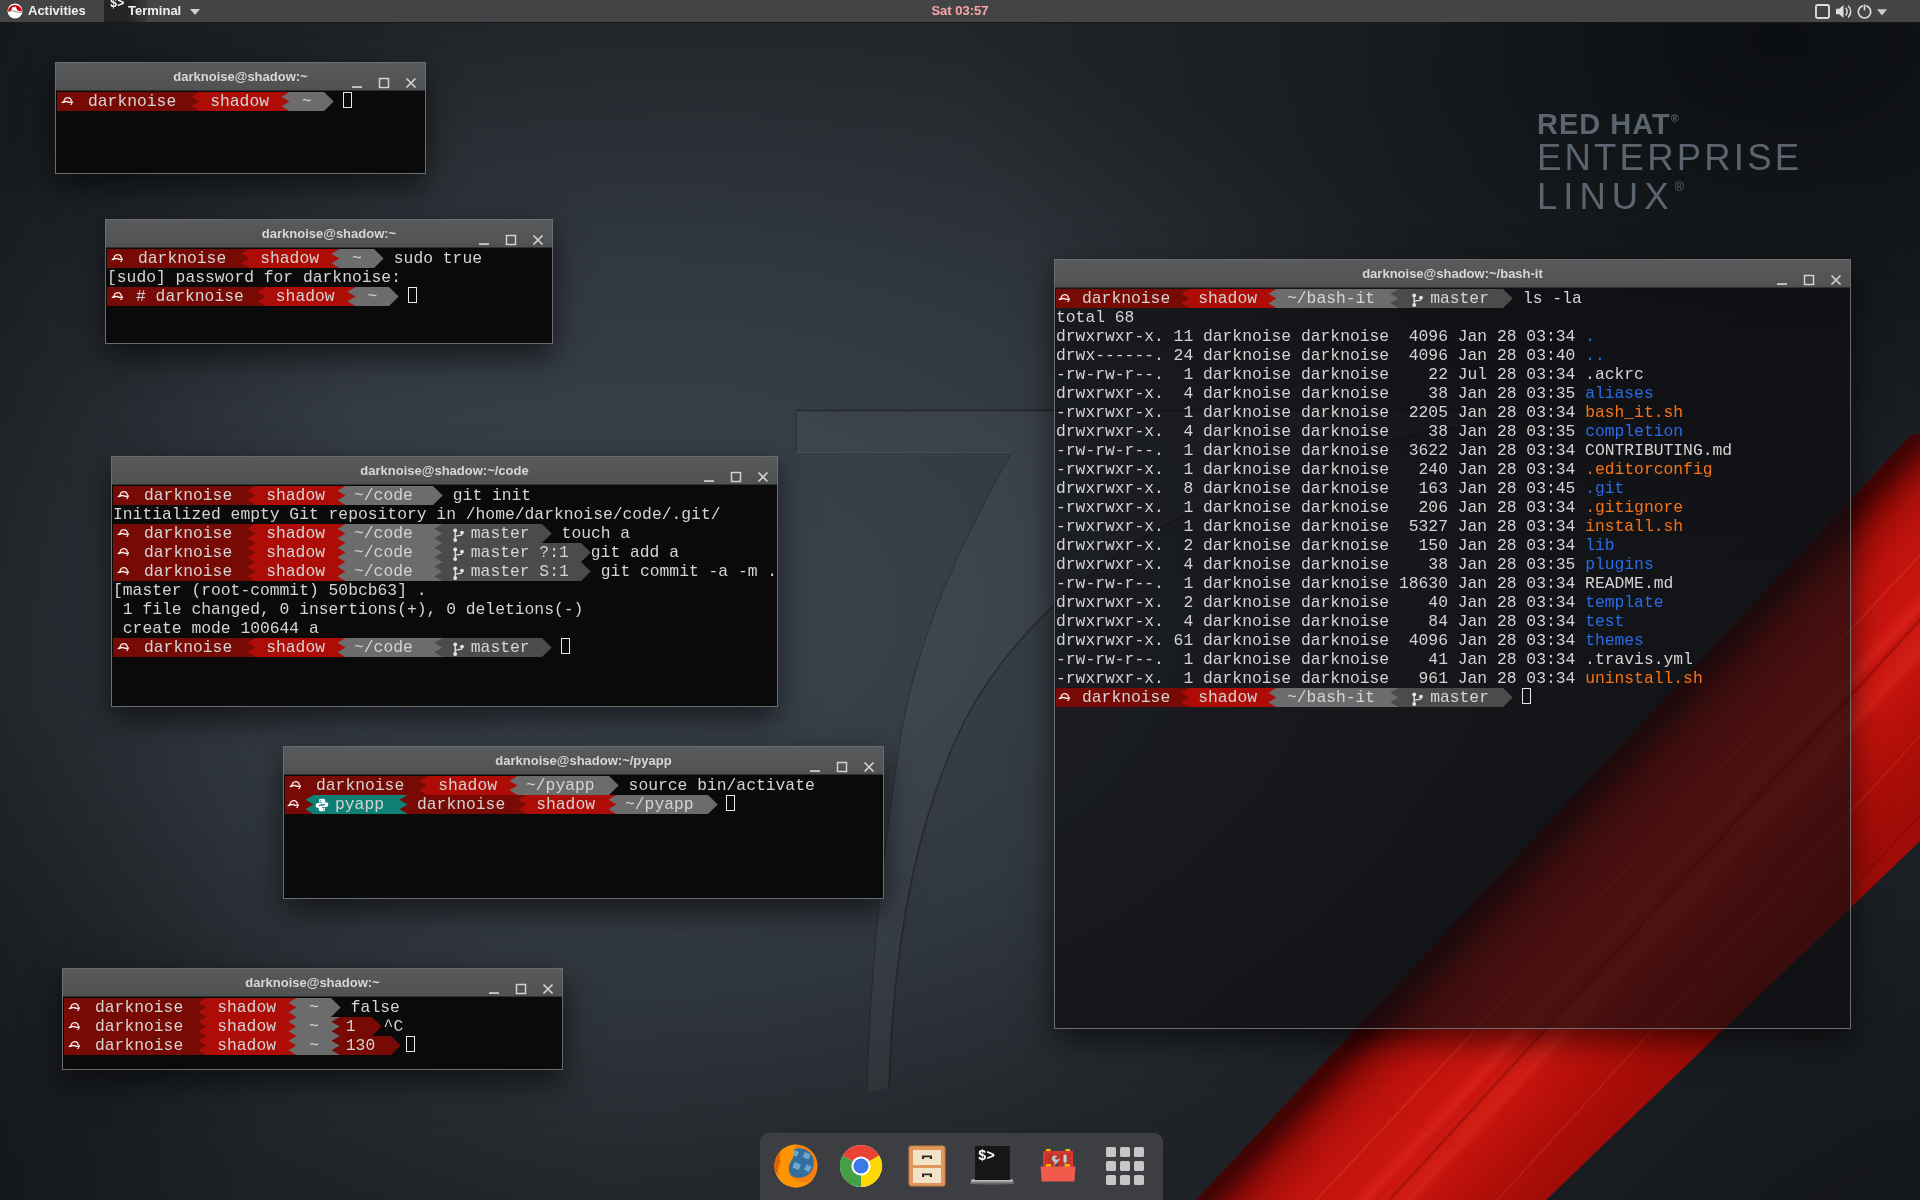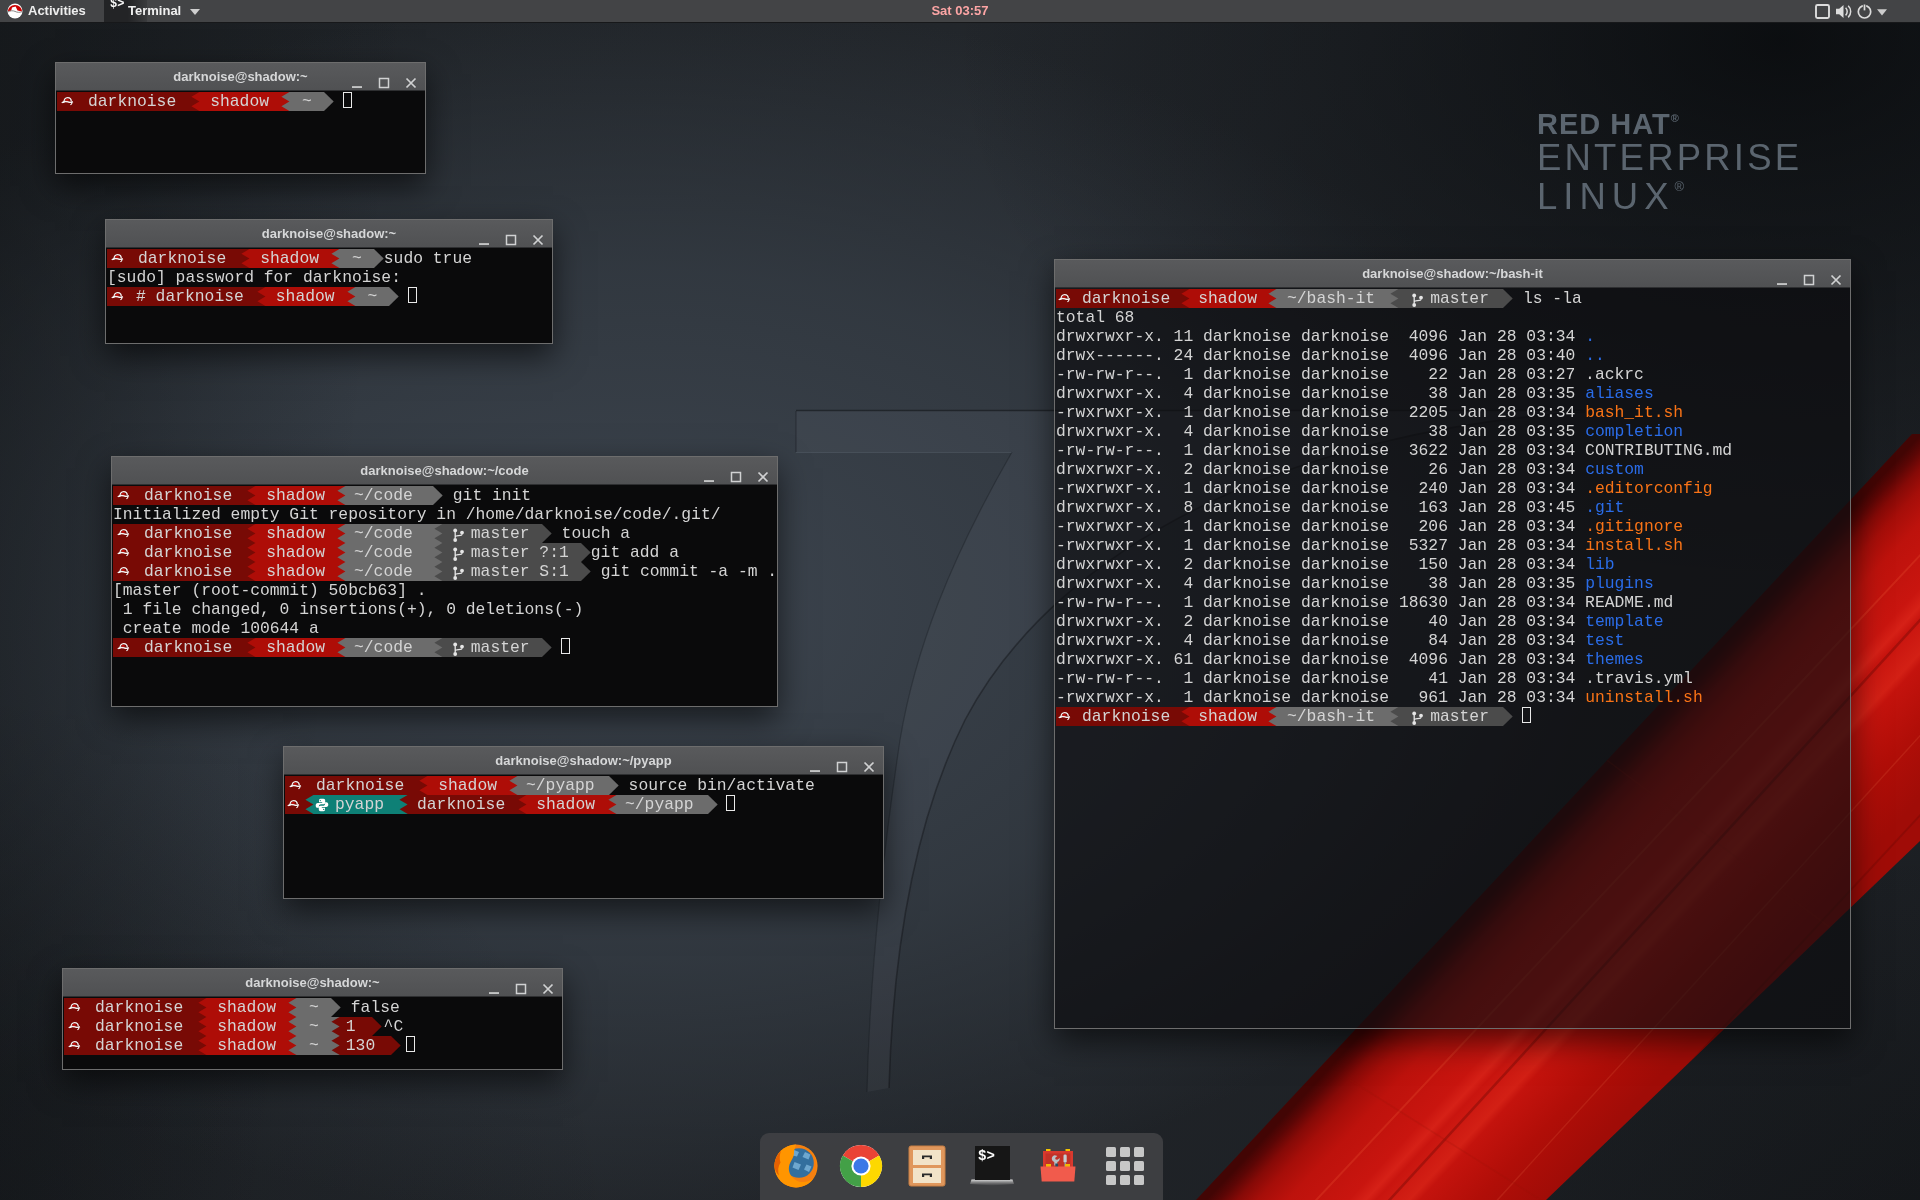--- a/index.html
+++ b/index.html
@@ -175,21 +175,21 @@
           <polygon points="0,0 9.4,0 1.4,4.8 9.4,9.5 1.4,14.3 9.4,19 0,19" fill="#780a05"></polygon>
         </svg>
         <span class="sg bred" style="padding:0 11px 0 10px">shadow</span>
         <svg class="sep" width="10" height="19" style="background:#6c6c6c">
           <polygon points="0,0 9.4,0 1.4,4.8 9.4,9.5 1.4,14.3 9.4,19 0,19" fill="#ae0d07"></polygon>
         </svg>
         <span class="sg mgray" style="padding:0 12px 0 12px">~</span>
         <svg class="sep" width="10" height="19">
           <polygon points="0,0 9.7,9.5 0,19" fill="#6c6c6c"></polygon>
         </svg>
-        <span class="cmd" style="">sudo true</span>
+        <span class="cmd" style="margin-left:10px">sudo true</span>
       </div>
       <div class="ln">[sudo] password for darknoise:</div>
       <div class="pl">
         <span class="sg dred" style="padding:0 12px 0 4px"><svg width="13" height="13" viewBox="0 0 13 13" style="margin-right:12px;flex:none">
             <path d="M3 7.2 C2.9 4.6 4.3 2.6 6.6 2.6 C8.9 2.6 10.3 4.4 10.3 6.6" fill="none" stroke="#f4f4f4" stroke-width="1.25"></path>
             <path d="M0.4 8.1 L3.4 6.3 L3.2 7.9 Z" fill="#f4f4f4"></path>
             <path d="M0.8 7.8 C3 6.4 5.2 6.2 7 6.9 C8.8 7.6 10.4 7.5 11.9 6.6" fill="none" stroke="#f4f4f4" stroke-width="1.3"></path>
             <path d="M10.6 7.2 C11.2 8.2 10.6 9.4 9.3 9.7" fill="none" stroke="#f4f4f4" stroke-width="1.15"></path>
             <path d="M4.6 4.4 C5.6 3.8 7.2 3.9 8 4.7 L7 5.9 L5 5.6 Z" fill="#cb0e0a"></path>
           </svg># darknoise</span>
@@ -545,26 +545,25 @@
             <path d="M3.2 5 V11.5 M3.2 10 C3.2 7.6 10 9.6 10 7.2" stroke="#e6e6e6" stroke-width="1.3" fill="none"></path>
           </svg>master</span>
         <svg class="sep" width="10" height="19">
           <polygon points="0,0 9.7,9.5 0,19" fill="#4b4b4b"></polygon>
         </svg>
         <span class="cmd" style="margin-left:10px">ls -la</span>
       </div>
       <div class="ln">total 68</div>
       <div class="ln">drwxrwxr-x. 11 darknoise darknoise  4096 Jan 28 03:34 <span class="blue">.</span></div>
       <div class="ln">drwx------. 24 darknoise darknoise  4096 Jan 28 03:40 <span class="blue">..</span></div>
-      <div class="ln">-rw-rw-r--.  1 darknoise darknoise    22 Jan 28 03:27 .ackrc</div>
+      <div class="ln">-rw-rw-r--.  1 darknoise darknoise    22 Jul 28 03:34 .ackrc</div>
       <div class="ln">drwxrwxr-x.  4 darknoise darknoise    38 Jan 28 03:35 <span class="blue">aliases</span></div>
       <div class="ln">-rwxrwxr-x.  1 darknoise darknoise  2205 Jan 28 03:34 <span class="green">bash_it.sh</span></div>
       <div class="ln">drwxrwxr-x.  4 darknoise darknoise    38 Jan 28 03:35 <span class="blue">completion</span></div>
       <div class="ln">-rw-rw-r--.  1 darknoise darknoise  3622 Jan 28 03:34 CONTRIBUTING.md</div>
-      <div class="ln">drwxrwxr-x.  2 darknoise darknoise    26 Jan 28 03:34 <span class="blue">custom</span></div>
       <div class="ln">-rwxrwxr-x.  1 darknoise darknoise   240 Jan 28 03:34 <span class="green">.editorconfig</span></div>
       <div class="ln">drwxrwxr-x.  8 darknoise darknoise   163 Jan 28 03:45 <span class="blue">.git</span></div>
       <div class="ln">-rwxrwxr-x.  1 darknoise darknoise   206 Jan 28 03:34 <span class="green">.gitignore</span></div>
       <div class="ln">-rwxrwxr-x.  1 darknoise darknoise  5327 Jan 28 03:34 <span class="green">install.sh</span></div>
       <div class="ln">drwxrwxr-x.  2 darknoise darknoise   150 Jan 28 03:34 <span class="blue">lib</span></div>
       <div class="ln">drwxrwxr-x.  4 darknoise darknoise    38 Jan 28 03:35 <span class="blue">plugins</span></div>
       <div class="ln">-rw-rw-r--.  1 darknoise darknoise 18630 Jan 28 03:34 README.md</div>
       <div class="ln">drwxrwxr-x.  2 darknoise darknoise    40 Jan 28 03:34 <span class="blue">template</span></div>
       <div class="ln">drwxrwxr-x.  4 darknoise darknoise    84 Jan 28 03:34 <span class="blue">test</span></div>
       <div class="ln">drwxrwxr-x. 61 darknoise darknoise  4096 Jan 28 03:34 <span class="blue">themes</span></div>

